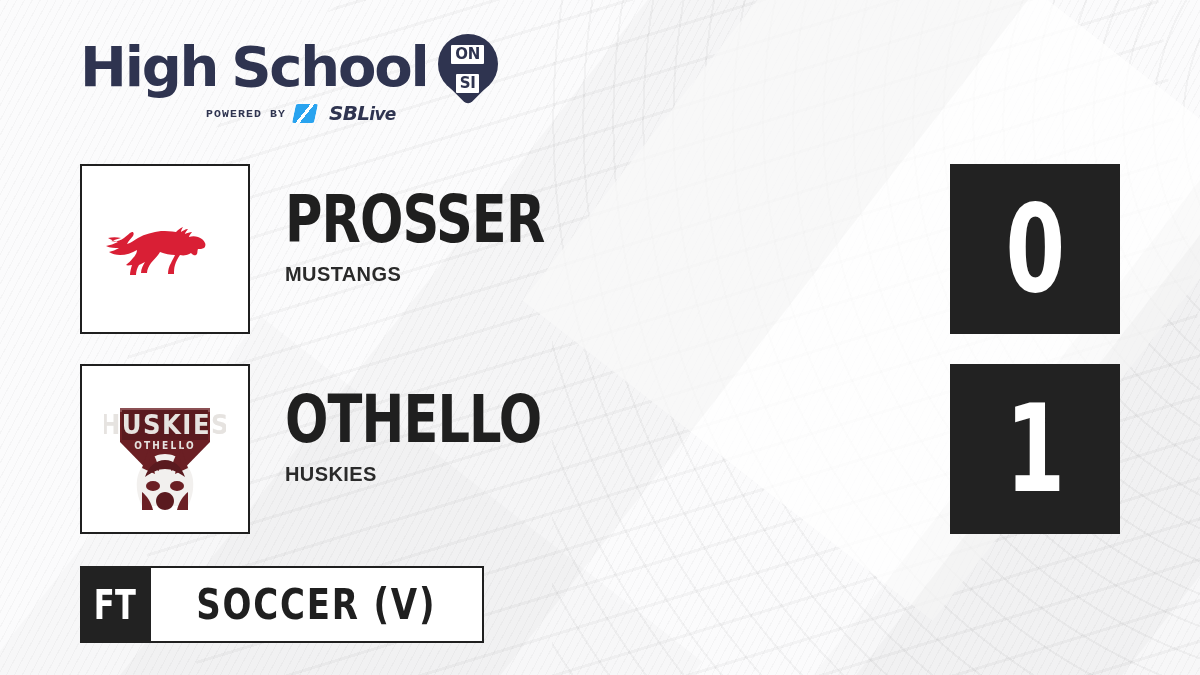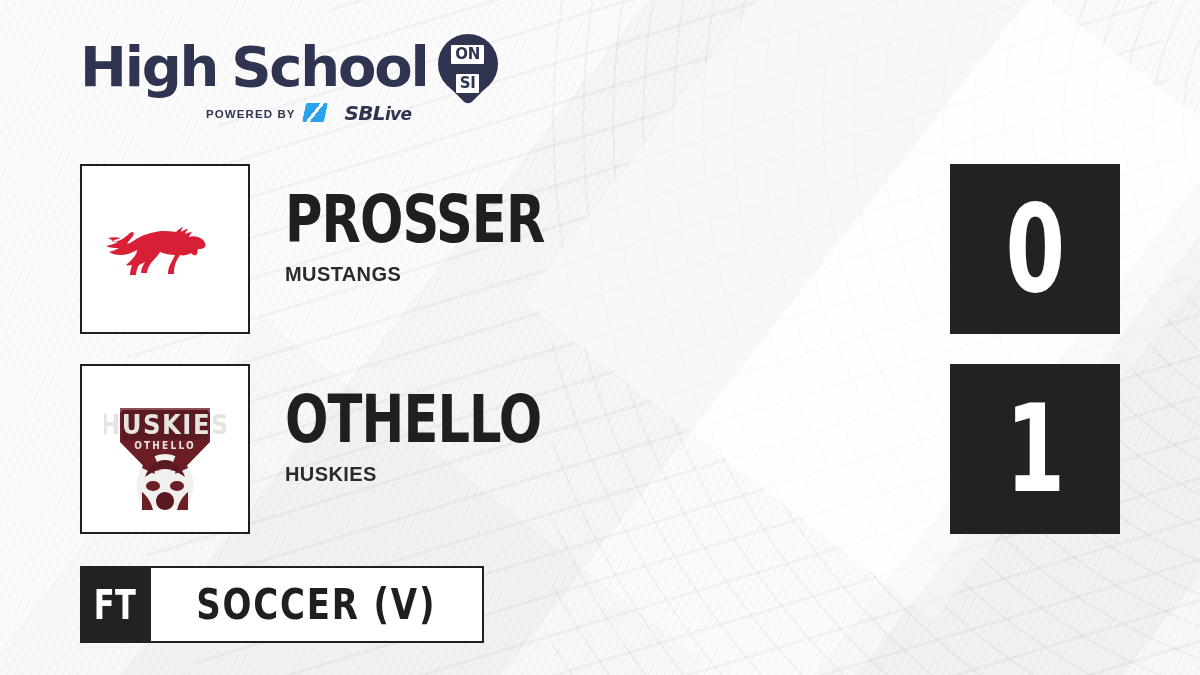--- a/index.html
+++ b/index.html
@@ -123,27 +123,27 @@
     letter-spacing:-.4px;
     padding:1px 4px 2px;
     border-radius:1px;
   }
 
   .powered {
     display:flex; align-items:center; gap:8px;
     margin-left:126px; margin-top:1px;
   }
   .powered-label {
-    font-family:Liberation Sans, sans-serif;
+    font-family:Liberation Mono, monospace;
     font-weight:700;
     font-size:11.5px;
     letter-spacing:1.1px;
     color:#2f3450;
   }
-  .sblive { display:flex; gap:19px; }
+  .sblive { display:flex; align-items:center; gap:13px; }
   .sblive-mark {
     width:22px; height:19px;
     background:
        linear-gradient(120deg, transparent 44%, #ffffff 44%, #ffffff 56%, transparent 56%),
        #29a3ef;
     transform:skewX(-12deg);
     border-radius:2px;
   }
   .sblive-txt {
     font-family:"DejaVu Sans", sans-serif;

